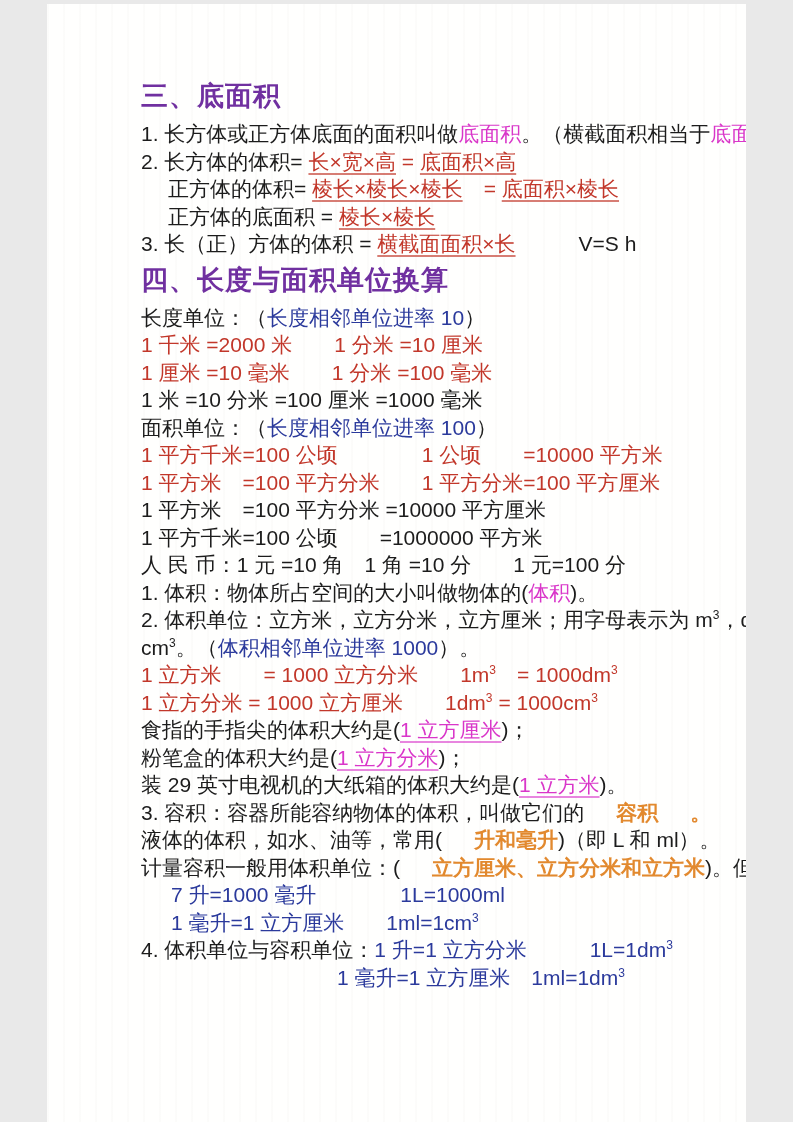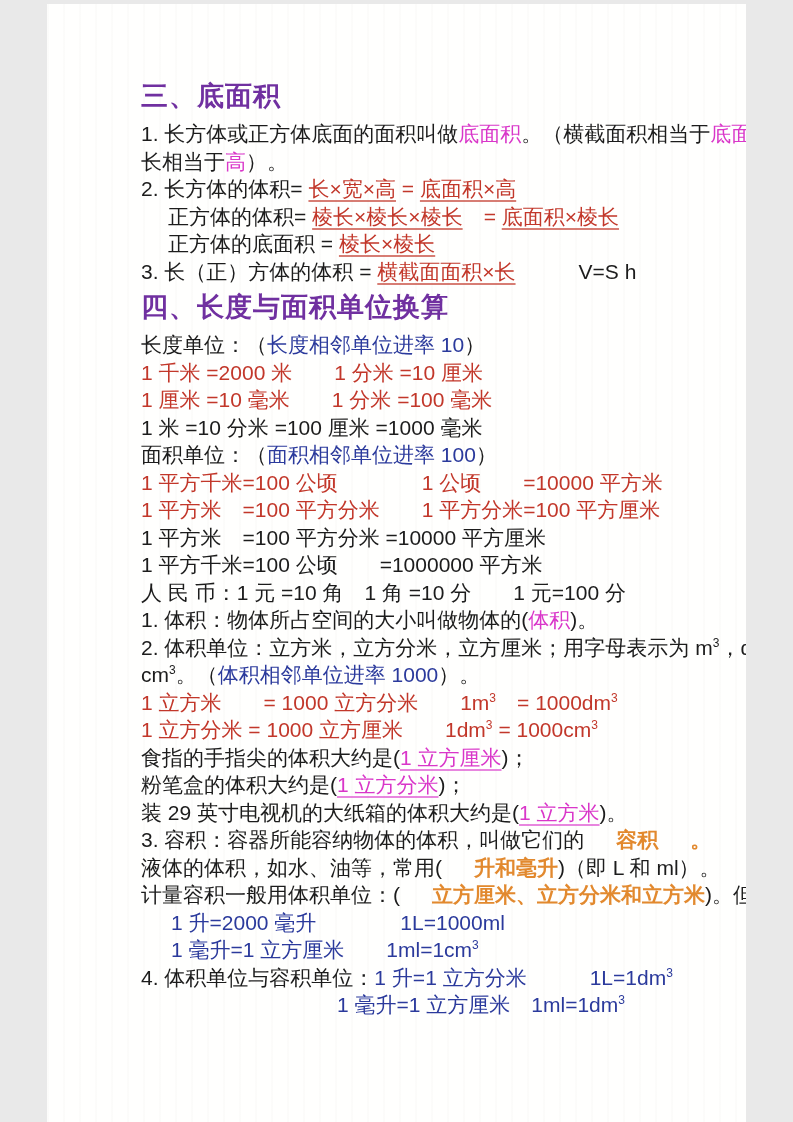--- a/index.html
+++ b/index.html
@@ -62,51 +62,50 @@
   }
 </style>
 </head>
 <body>
 
 <div class="page">
   <div class="doc">
       <div class="section">
         <div class="heading">三、底面积</div>
         <div class="line"><span class="seg c-k">1. 长方体或正方体底面的面积叫做</span><span class="seg c-m">底面积</span><span class="seg c-k">。（横截面积相当于</span><span class="seg c-m">底面积</span><span class="seg c-m">，</span></div>
-        <div class="line"><span class="seg c-k">长相当于</span><span class="seg c-m">高</span><span class="seg c-k">）。</span></div>
         <div class="line"><span class="seg c-k">2. 长方体的体积= </span><span class="seg c-r ul">长×宽×高</span><span class="seg c-r"> = </span><span class="seg c-r ul">底面积×高</span></div>
         <div class="line" style="padding-left: 27px;"><span class="seg c-k">正方体的体积= </span><span class="seg c-r ul">棱长×棱长×棱长</span><span class="seg c-r">　= </span><span class="seg c-r ul">底面积×棱长</span></div>
         <div class="line" style="padding-left: 27px;"><span class="seg c-k">正方体的底面积 = </span><span class="seg c-r ul">棱长×棱长</span></div>
         <div class="line"><span class="seg c-k">3. 长（正）方体的体积 = </span><span class="seg c-r ul">横截面面积×长</span><span class="seg c-k">　　　V=S h</span></div>
       </div>
       <div class="section">
         <div class="heading">四、长度与面积单位换算</div>
         <div class="line"><span class="seg c-k bold">长度单位：</span><span class="seg c-k">（</span><span class="seg c-bl">长度相邻单位进率 10</span><span class="seg c-k">）</span></div>
         <div class="line"><span class="seg c-r">1 千米 =2000 米　　1 分米 =10 厘米</span></div>
         <div class="line"><span class="seg c-r">1 厘米 =10 毫米　　1 分米 =100 毫米</span></div>
         <div class="line"><span class="seg c-k">1 米 =10 分米 =100 厘米 =1000 毫米</span></div>
-        <div class="line"><span class="seg c-k bold">面积单位：</span><span class="seg c-k">（</span><span class="seg c-bl">面积相邻单位进率 100</span><span class="seg c-k">）</span></div>
+        <div class="line"><span class="seg c-k bold">面积单位：</span><span class="seg c-k">（</span><span class="seg c-bl">长度相邻单位进率 100</span><span class="seg c-k">）</span></div>
         <div class="line"><span class="seg c-r">1 平方千米=100 公顷　　　　1 公顷　　=10000 平方米</span></div>
         <div class="line"><span class="seg c-r">1 平方米　=100 平方分米　　1 平方分米=100 平方厘米</span></div>
         <div class="line"><span class="seg c-k">1 平方米　=100 平方分米 =10000 平方厘米</span></div>
         <div class="line"><span class="seg c-k">1 平方千米=100 公顷　　=1000000 平方米</span></div>
         <div class="line"><span class="seg c-k bold">人 民 币：</span><span class="seg c-k">1 元 =10 角　1 角 =10 分　　1 元=100 分</span></div>
       </div>
       <div class="section">
         <div class="line"><span class="seg c-k">1. </span><span class="seg c-k bold">体积：</span><span class="seg c-k">物体所占空间的大小叫做物体的(</span><span class="seg c-m">体积</span><span class="seg c-k">)。</span></div>
         <div class="line"><span class="seg c-k">2. </span><span class="seg c-k bold">体积单位：</span><span class="seg c-k">立方米，立方分米，立方厘米；用字母表示为 m</span><sup class="seg c-k">3</sup><span class="seg c-k">，dm</span><sup class="seg c-k">3</sup><span class="seg c-k">，</span></div>
         <div class="line"><span class="seg c-k">cm</span><sup class="seg c-k">3</sup><span class="seg c-k">。（</span><span class="seg c-bl">体积相邻单位进率 1000</span><span class="seg c-k">）。</span></div>
         <div class="line"><span class="seg c-r">1 立方米　　= 1000 立方分米　　1m</span><sup class="seg c-r">3</sup><span class="seg c-r">　= 1000dm</span><sup class="seg c-r">3</sup></div>
         <div class="line"><span class="seg c-r">1 立方分米 = 1000 立方厘米　　1dm</span><sup class="seg c-r">3</sup><span class="seg c-r"> = 1000cm</span><sup class="seg c-r">3</sup></div>
         <div class="line"><span class="seg c-k">食指的手指尖的体积大约是(</span><span class="seg c-m ul">1 立方厘米</span><span class="seg c-k">)；</span></div>
         <div class="line"><span class="seg c-k">粉笔盒的体积大约是(</span><span class="seg c-m ul">1 立方分米</span><span class="seg c-k">)；</span></div>
         <div class="line"><span class="seg c-k">装 29 英寸电视机的大纸箱的体积大约是(</span><span class="seg c-m ul">1 立方米</span><span class="seg c-k">)。</span></div>
         <div class="line"><span class="seg c-k">3. </span><span class="seg c-k bold">容积：</span><span class="seg c-k">容器所能容纳物体的体积，叫做它们的</span><span class="seg c-o">容积</span><span class="seg c-o">。</span></div>
         <div class="line"><span class="seg c-k">液体的体积，如水、油等，常用(</span><span class="seg c-o">升和毫升</span><span class="seg c-k">)（即 L 和 ml）。</span></div>
         <div class="line"><span class="seg c-k">计量容积一般用体积单位：(</span><span class="seg c-o">立方厘米、立方分米和立方米</span><span class="seg c-k">)。但计量</span></div>
-        <div class="line" style="padding-left: 30px;"><span class="seg c-bl">1 升=2000 毫升　　　　1L=1000ml</span></div>
+        <div class="line" style="padding-left: 30px;"><span class="seg c-bl">7 升=1000 毫升　　　　1L=1000ml</span></div>
         <div class="line" style="padding-left: 30px;"><span class="seg c-bl">1 毫升=1 立方厘米　　1ml=1cm</span><sup class="seg c-bl">3</sup></div>
         <div class="line"><span class="seg c-k">4. 体积单位与容积单位：</span><span class="seg c-bl">1 升=1 立方分米　　　1L=1dm</span><sup class="seg c-bl">3</sup></div>
         <div class="line" style="padding-left: 196px;"><span class="seg c-bl">1 毫升=1 立方厘米　1ml=1dm</span><sup class="seg c-bl">3</sup></div>
       </div>
     </div>
   <div class="page-edge-line"></div>
 </div>
 
 </body></html>

